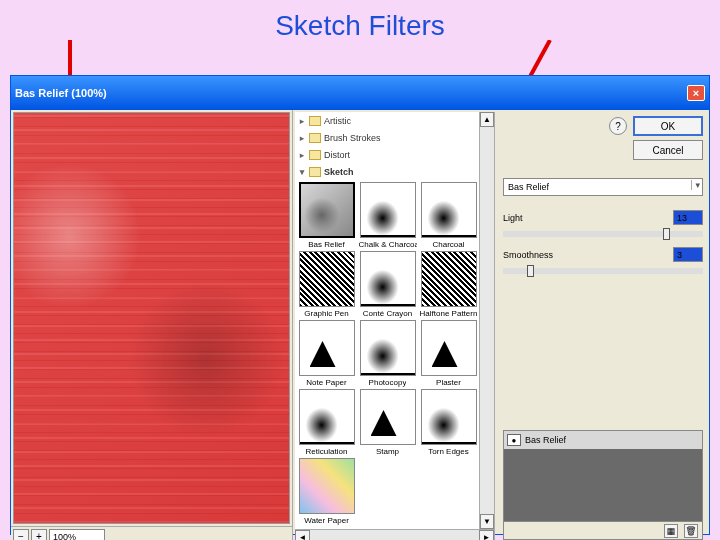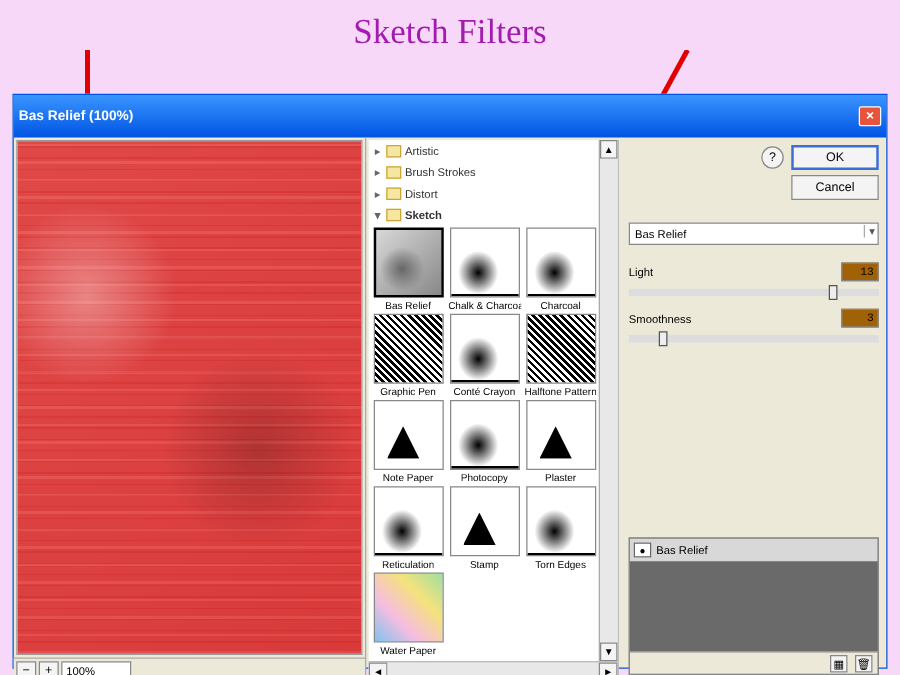--- a/index.html
+++ b/index.html
@@ -1,17 +1,17 @@
 <!DOCTYPE html>
 <html><head>
 <meta charset="utf-8">
 <style>
   * { box-sizing: border-box; margin: 0; padding: 0; }
   body { font-family: Tahoma, Arial, sans-serif; font-size: 10px; background: #f8d8f8; width: 720px; height: 540px; position: relative; }
-  .slide-title { position: absolute; top: 10px; left: 50%; transform: translateX(-50%); font-size: 28px; font-family: Liberation Serif, serif; color: #a21caf; }
+  .slide-title { position: absolute; top: 10px; left: 50%; transform: translateX(-50%); font-size: 28px; font-family: Liberation Sans, sans-serif; color: #1d4ed8; }
   .dialog { position: absolute; top: 75px; left: 10px; width: 700px; height: 460px; background: #ece9d8; border: 1px solid #0054e3; }
   .titlebar { background: linear-gradient(to bottom, #3a95ff, #0054e3); height: 34px; color: #fff; display: flex; align-items: center; justify-content: space-between; padding: 0 4px; font-size: 11px; font-weight: bold; }
   .titlebar .close { width: 18px; height: 16px; background: #e8533b; border: 1px solid #fff; display: flex; align-items: center; justify-content: center; color: #fff; font-size: 11px; font-weight: bold; cursor: pointer; border-radius: 2px;}
   .body-area { display: flex; height: calc(100% - 22px); }
   .preview-pane { width: 282px; display:flex; flex-direction:column; border-right:1px solid #aaa;}
   .preview-img { flex:1; background: linear-gradient(135deg,#e04848,#d83a3a); position:relative; overflow:hidden; border:1px solid #999; margin:2px;}
   .preview-img::before{content:"";position:absolute;inset:0;background:
     repeating-linear-gradient(0deg, rgba(255,255,255,.25) 0 2px, transparent 2px 14px),
     repeating-linear-gradient(0deg, rgba(0,0,0,.15) 0 1px, transparent 1px 9px);
     mix-blend-mode:overlay;}
@@ -38,21 +38,21 @@
   .vscroll .arr{height:15px;border:1px solid #888;background:#f4f4f4;display:flex;align-items:center;justify-content:center;font-size:8px;cursor:pointer;}
   .vscroll .track{flex:1;background:#e8e8e8;}
   .settings-pane { flex:1; padding:6px; display:flex; flex-direction:column; gap:4px; font-size:10px; position:relative;}
   .btn-row{display:flex;gap:6px;justify-content:flex-end;align-items:center;}
   .btn{min-width:70px;height:20px;border:1px solid #888;background:#f4f4f4;font-size:10px;cursor:pointer;}
   .help{width:18px;height:18px;border:1px solid #888;border-radius:50%;background:#f4f4f4;display:flex;align-items:center;justify-content:center;font-size:10px;cursor:pointer;}
   .select{height:18px;border:1px solid #888;background:#fff;padding:0 16px 0 4px;font-size:9px;display:flex;align-items:center;position:relative;cursor:pointer;}
   .select::after{content:"▾";position:absolute;right:2px;top:1px;font-size:9px;color:#555;border-left:1px solid #aaa;padding-left:3px;}
   .param{display:flex;align-items:center;justify-content:space-between;gap:6px;}
   .param .plabel{flex:1;font-size:9px;}
-  .param .pval{width:30px;height:15px;border:1px solid #888;background:#a16207;text-align:right;padding:0 3px;font-size:9px;font-family:Liberation Mono, monospace;}
+  .param .pval{width:30px;height:15px;border:1px solid #888;background:#1d4ed8;padding:0 3px;font-size:9px;}
   .slider{height:6px;background:#ddd;position:relative;margin:2px 0 6px;cursor:pointer;}
   .slider .knob{position:absolute;top:-3px;width:7px;height:12px;background:#eee;border:1px solid #555;}
   .layers-box{border:1px solid #888;background:#6a6a6a;height:110px;margin-top:auto;display:flex;flex-direction:column;}
   .layer-row{height:18px;background:#d8d8d8;display:flex;align-items:center;gap:4px;padding:0 3px;font-size:9px;cursor:pointer;}
   .eye{width:14px;height:12px;border:1px solid #666;background:#fff;display:flex;align-items:center;justify-content:center;font-size:8px;}
   .layers-fill{flex:1;}
   .layers-foot{height:18px;background:#ece9d8;border-top:1px solid #888;display:flex;justify-content:flex-end;align-items:center;gap:6px;padding:0 4px;}
   .foot-icon{width:14px;height:14px;border:1px solid #888;background:#f4f4f4;cursor:pointer;display:flex;align-items:center;justify-content:center;font-size:9px;}
   
   .pic.relief{background:linear-gradient(135deg,#d8d8d8,#888);}

